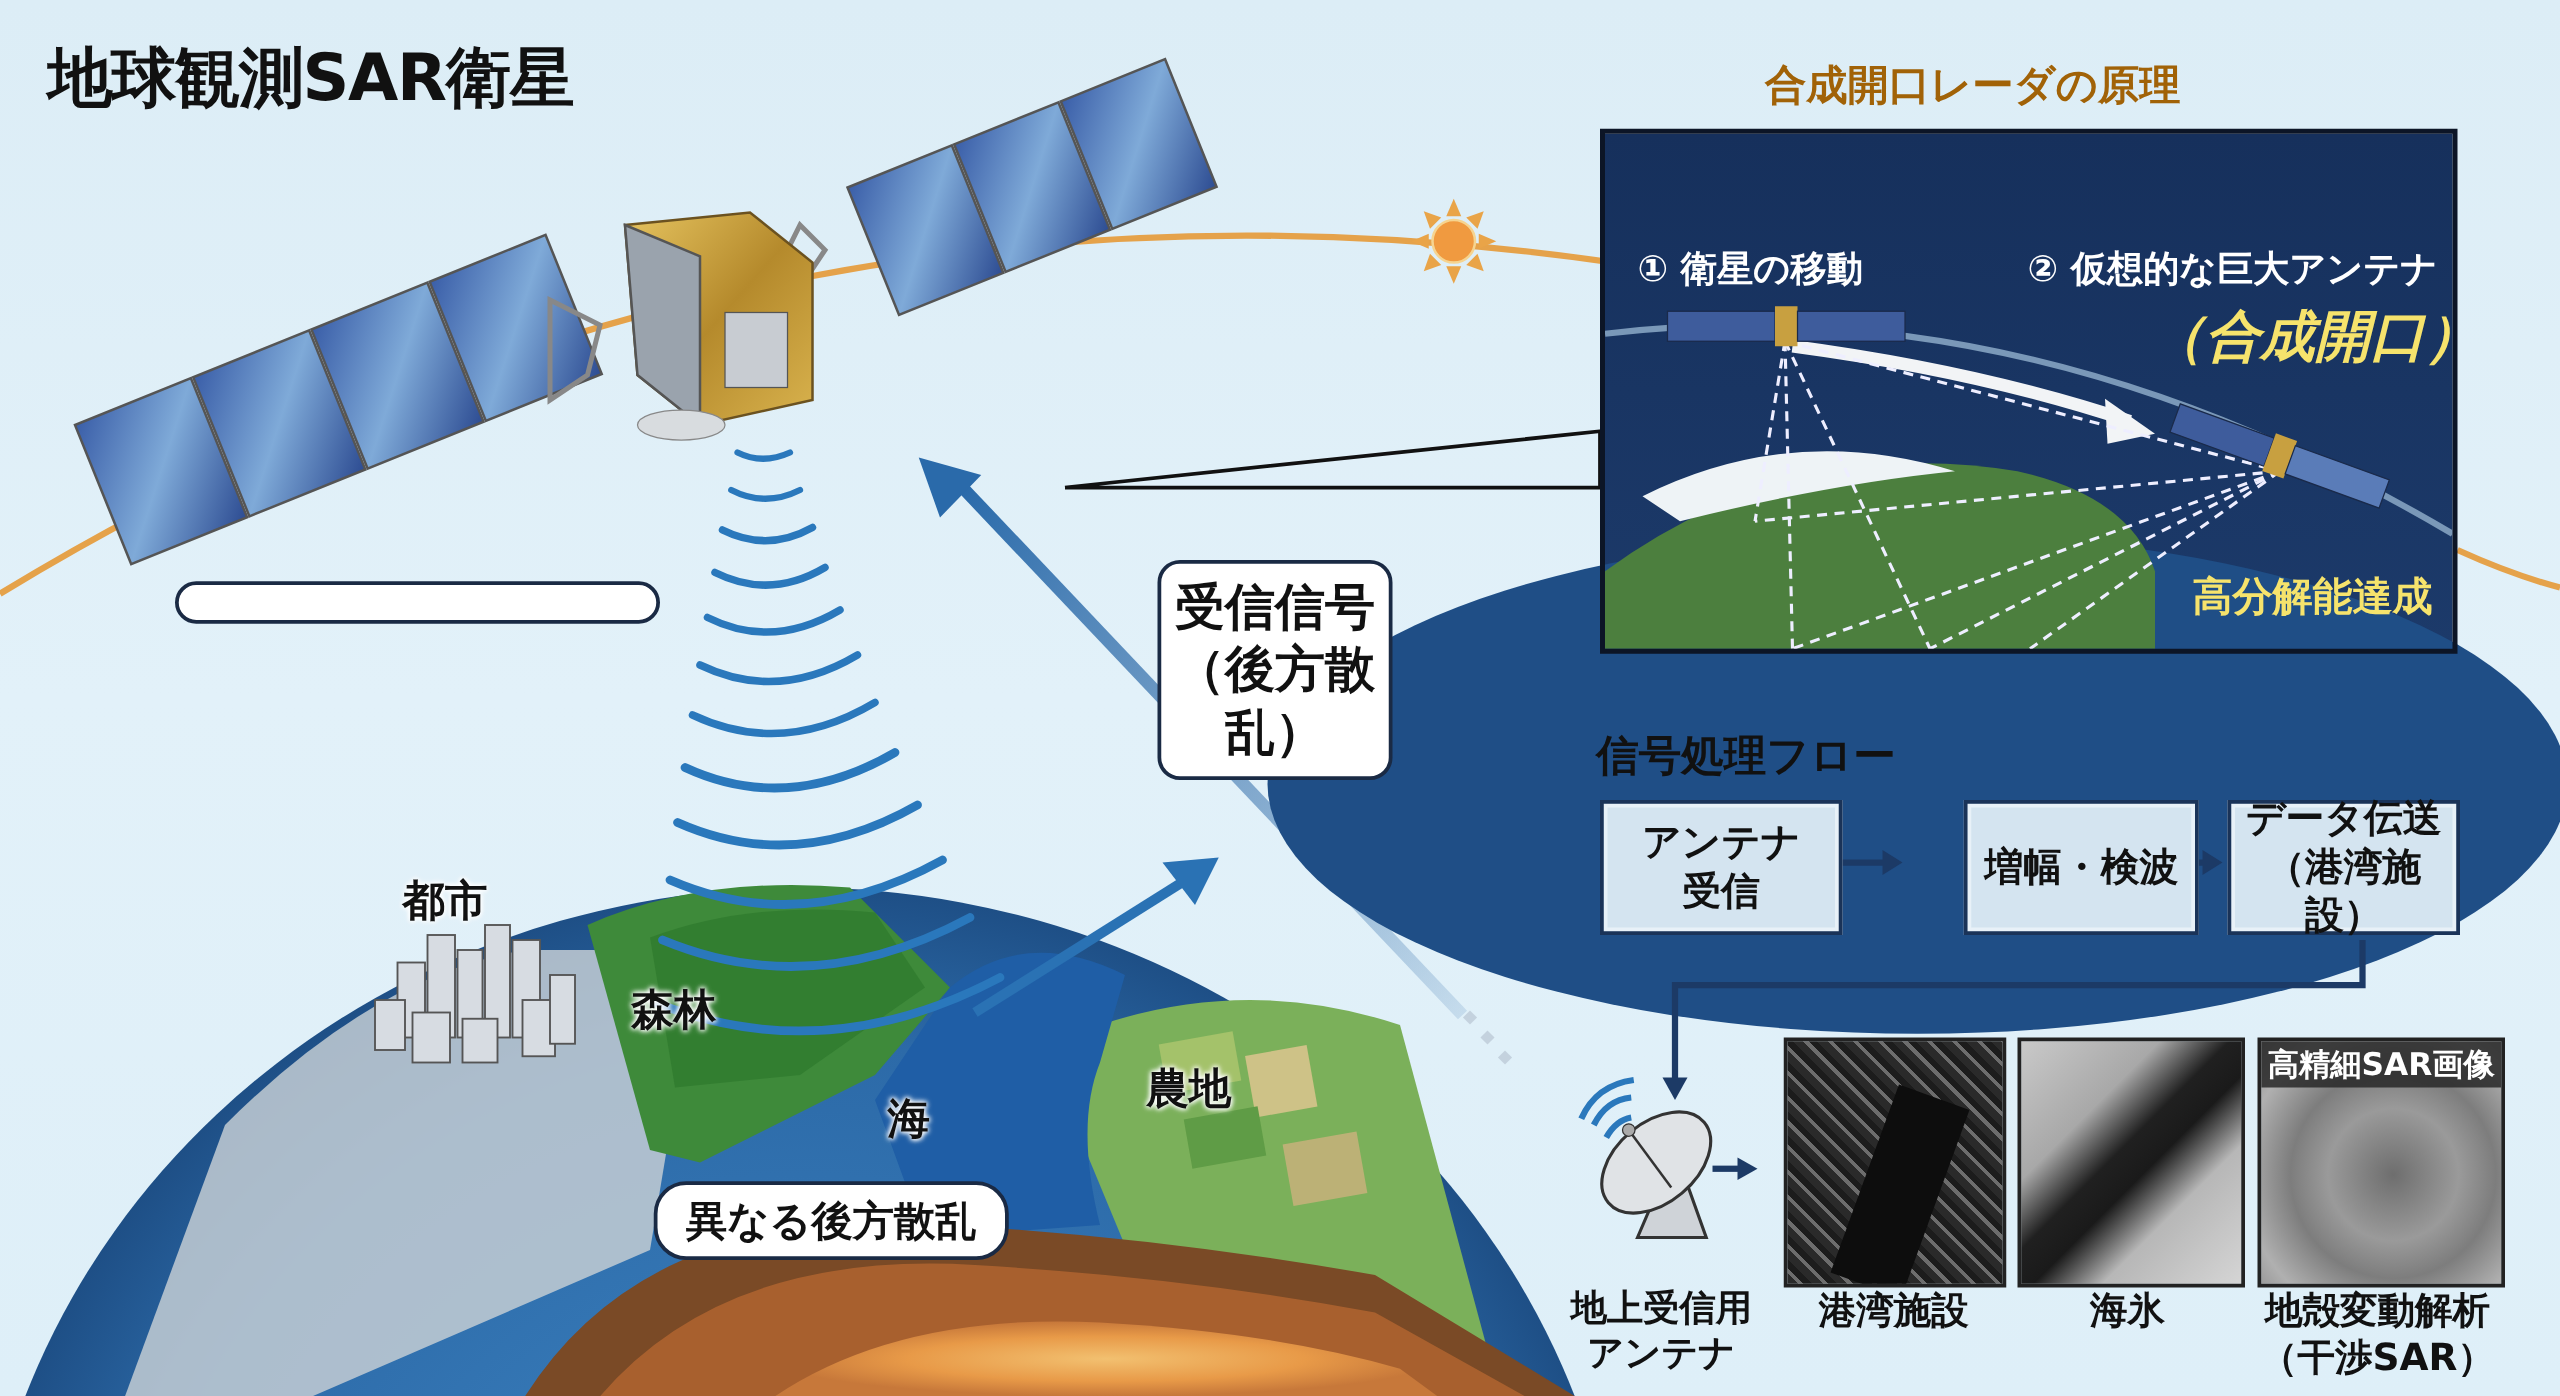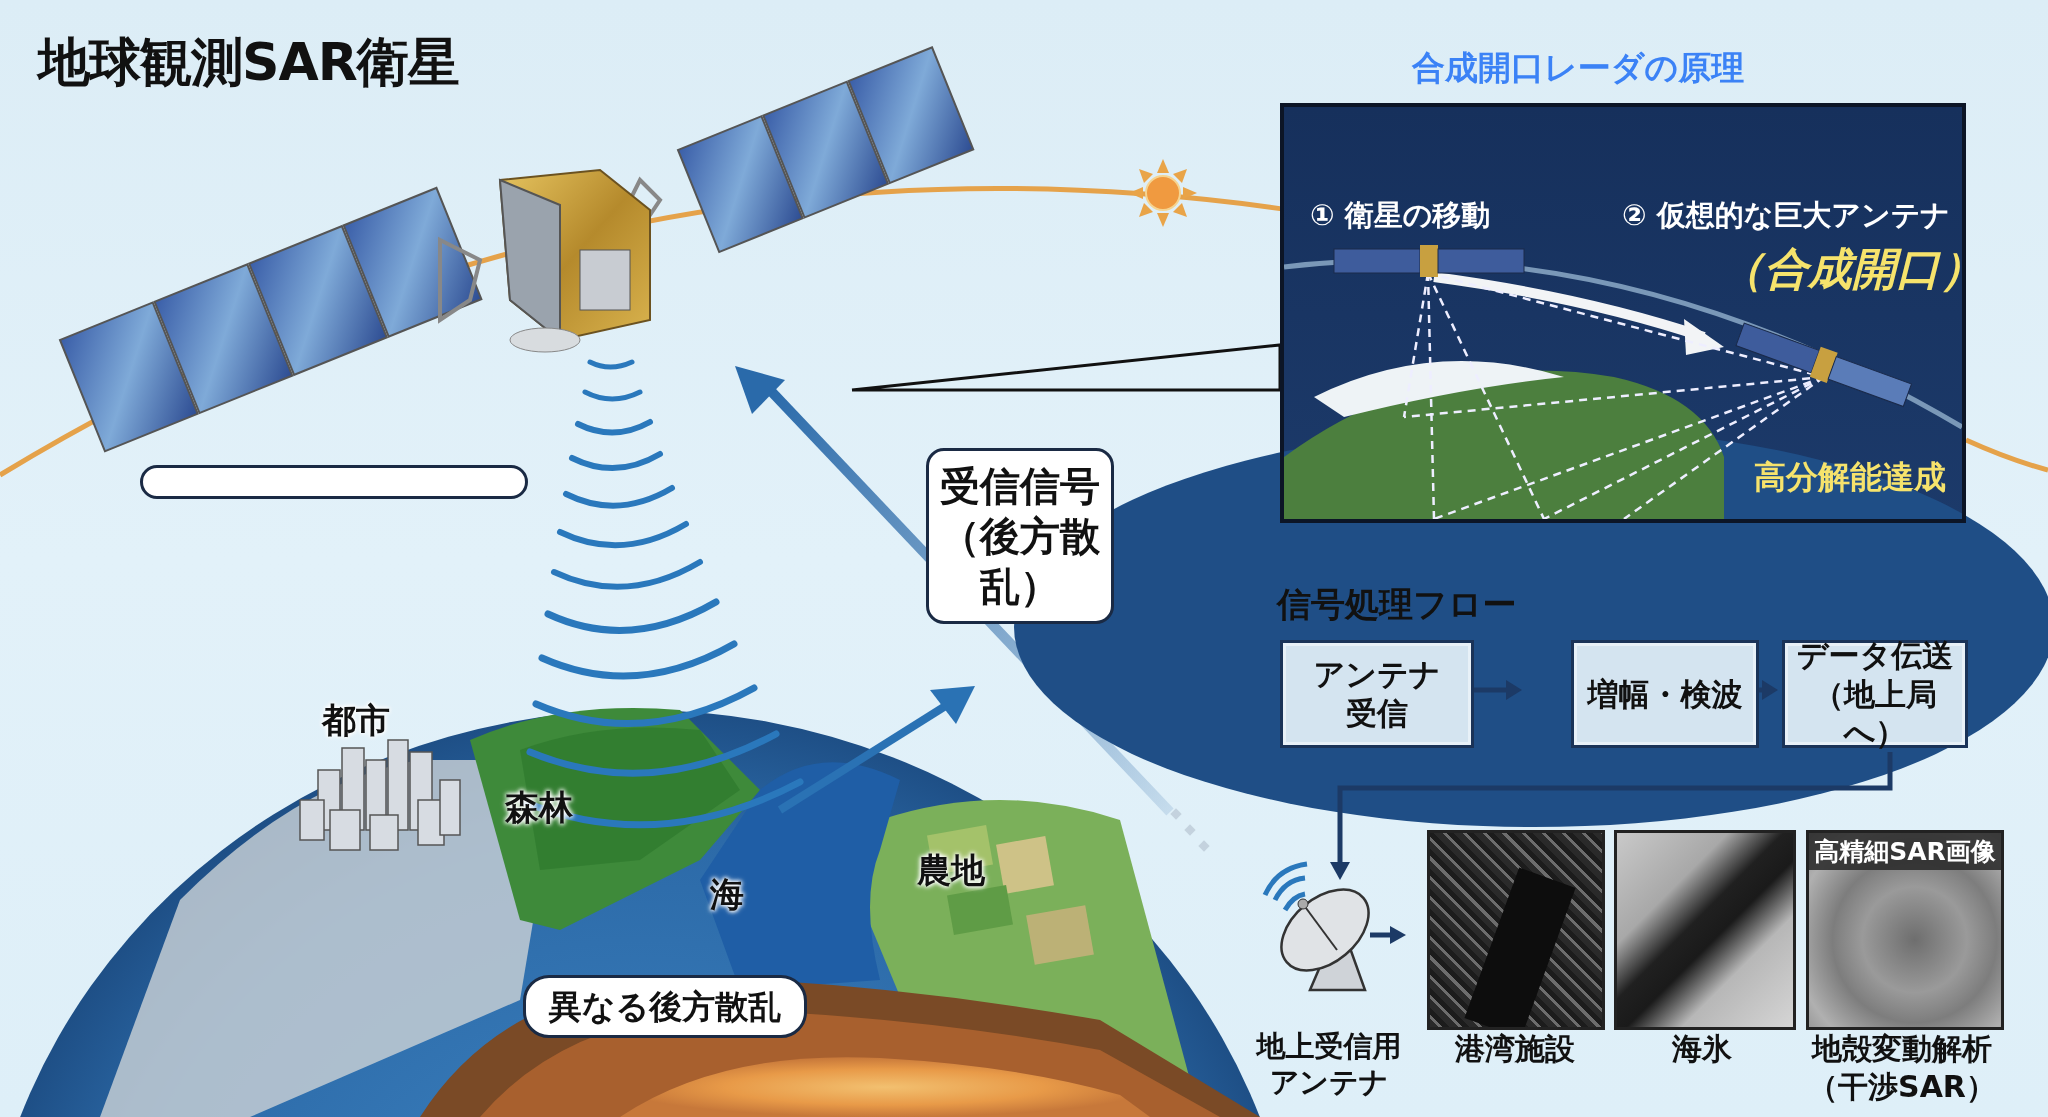--- a/index.html
+++ b/index.html
@@ -10,23 +10,23 @@
   }
   .abs { position:absolute; }
   #scene { position:absolute; left:0; top:0; width:2048px; height:1117px; }
   .title-main { left:38px; top:28px; font-size:52px; font-weight:bold; color:#111; letter-spacing:-1px; }
   .bubble {
     background:#fff; border:3px solid #1a2a44; border-radius:18px;
     font-weight:bold; color:#111; text-align:center; line-height:1.25;
   }
   .bubble-tx { left:140px; top:465px; width:382px; padding:14px 0; font-size:34px; }
   .bubble-rx { left:926px; top:448px; width:182px; padding:10px 0; font-size:40px; }
-  .bubble-bs { left:523px; top:945px; width:278px; padding:8px 0; font-size:33px; border-radius:26px;margin-top:30px; }
+  .bubble-bs { left:523px; top:945px; width:278px; padding:8px 0; font-size:33px; border-radius:26px; }
   .land-label { font-size:34px; font-weight:bold; color:#111; text-shadow:0 0 4px #fff,0 0 4px #fff,0 0 6px #fff; }
-  .sar-title { left:1412px; top:46px; font-size:33px; font-weight:bold; color:#3b82f6; }
+  .sar-title { left:1412px; top:46px; font-size:33px; font-weight:bold; color:#a16207; }
   .sar-step { font-size:29px; color:#fff; font-weight:bold; }
   .sar-yellow { color:#f6e36c; font-weight:bold; }
   .flow-title { left:1277px; top:582px; font-size:34px; font-weight:bold; color:#111; }
   .flow-box {
     background:#d4e4f0; border:3px solid #1a3358; box-shadow:inset 0 0 0 3px #e8f1f8;
     display:flex; align-items:center; justify-content:center; text-align:center;
     font-size:31px; font-weight:bold; color:#111; line-height:1.25;
   }
   .img-tile { border:3px solid #222; overflow:hidden; }
   .cap { font-size:30px; font-weight:bold; color:#111; text-align:center; line-height:1.25; }
@@ -264,21 +264,21 @@
     </div>
 </div>
 <div class="abs flow-box" style="left:1526px;top:640px;width:182px;height:102px;margin-left:45px;">
   <div>
       <div>増幅・検波</div>
     </div>
 </div>
 <div class="abs flow-box" style="left:1782px;top:640px;width:180px;height:102px;">
   <div>
       <div>データ伝送</div>
-      <div>（地上局へ）</div>
+      <div>（港湾施設）</div>
     </div>
 </div>
 
 <div class="abs cap" style="left:1254px;top:1028px;width:150px;font-size:29px;">
   <div>地上受信用</div>
   <div>アンテナ</div>
 </div>
 
 <div class="abs img-tile" style="left:1427px;top:830px;width:172px;height:194px;background:
   repeating-linear-gradient(45deg,#2a2a2a 0 6px,#6d6d6d 6px 9px,#1c1c1c 9px 14px);">

